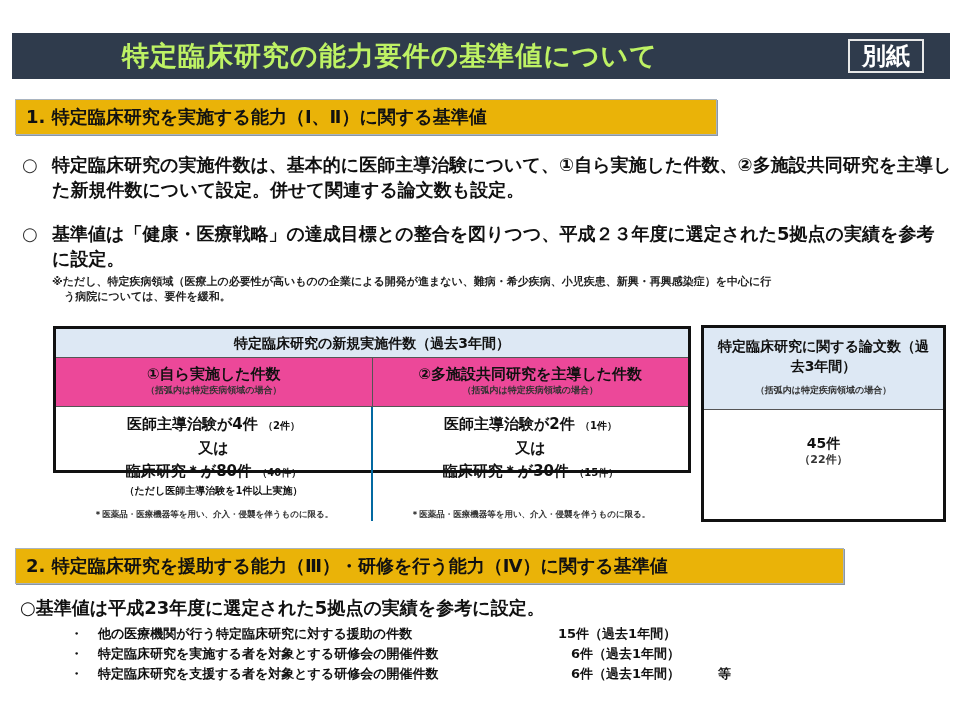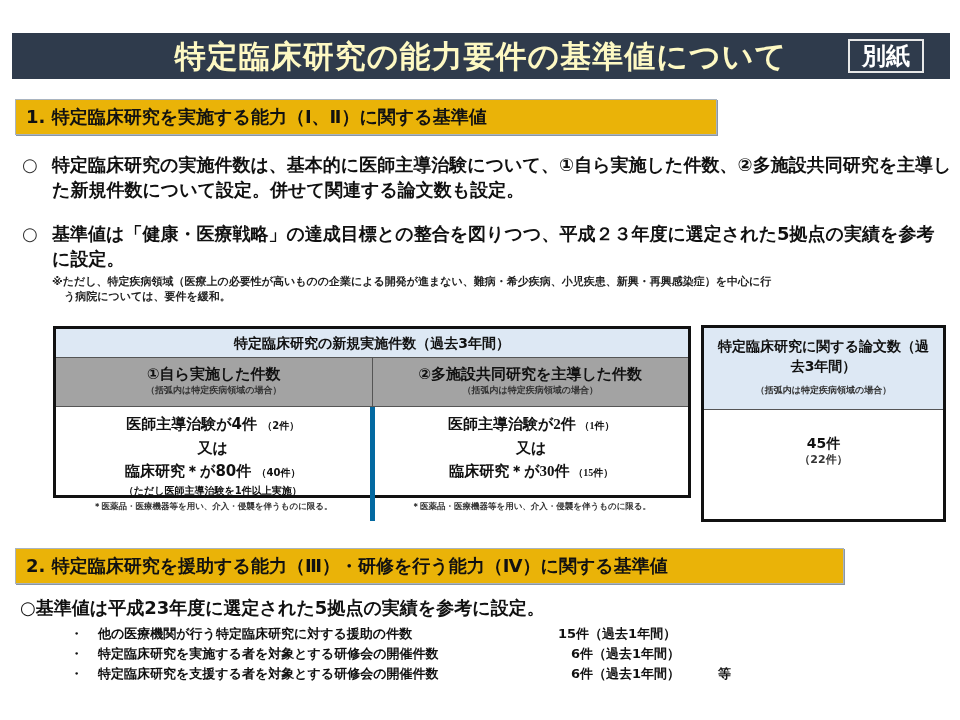--- a/index.html
+++ b/index.html
@@ -1,50 +1,50 @@
 <!DOCTYPE html>
 <html><head>
   <meta charset="utf-8">
   <style>
     html, body { margin: 0; padding: 0; background: #ffffff; }
     body { width: 960px; height: 720px; position: relative; overflow: hidden;
       font-family: "DejaVu Sans", "Liberation Sans", sans-serif; color: #111; }
     .title-bar { position: absolute; left: 12px; top: 33px; width: 938px; height: 46px;
       background: #2f3b4c; }
     .title-text { position: absolute; left: 0; right: 110px; top: 0; height: 46px; line-height: 46px;
-      text-align: center; color: #fef9c3; font-size: 31px; font-weight: bold; letter-spacing: 1px; padding-left: 110px; }
+      color: #bef264; font-size: 27px; font-weight: bold; letter-spacing: 1px; padding-left: 110px; }
     .attach-badge { position: absolute; right: 26px; top: 6px; width: 72px; height: 30px;
       border: 2px solid #e8e8e8; color: #fff; font-size: 24px; font-weight: bold; text-align: center; line-height: 30px; }
     .section-head { position: absolute; background: #eab308; border: 1px solid #a9b4c0;
       box-shadow: 1px 1px 0 #8a96a4; font-size: 18px; font-weight: bold; padding-left: 10px; box-sizing: border-box; }
     .s1 { left: 15px; top: 99px; width: 702px; height: 36px; line-height: 34px; }
     .s2 { left: 15px; top: 548px; width: 829px; height: 36px; line-height: 34px; }
     .bullet-para { position: absolute; font-size: 18px; font-weight: bold; line-height: 25px; }
     .bp1 { left: 22px; top: 152px; width: 930px; }
     .bp2 { left: 22px; top: 221px; width: 930px; }
     .para-row { display: flex; }
     .circle { width: 30px; flex: none; font-weight: normal; color: #333; }
     .note { position: absolute; left: 52px; top: 274px; width: 900px; font-size: 11px; line-height: 15px; font-weight: bold; color: #222; }
     .note .ind { padding-left: 12px; display: block; }
-    .table1 { position: absolute; left: 53px; top: 326px; width: 638px; height: 172px;
+    .table1 { position: absolute; left: 53px; top: 326px; width: 638px; height: 147px;
       border: 3px solid #111; box-sizing: border-box; }
     .t1-head { height: 28px; line-height: 28px; background: #dde8f4; text-align: center; font-size: 14px; font-weight: bold;
       border-bottom: 1px solid #555; }
-    .t1-cols { display: flex; height: 48px; background: #a3a3a3; border-bottom: 1px solid #555; }
+    .t1-cols { display: flex; height: 48px; background: #ec4899; border-bottom: 1px solid #555; }
     .t1-col { flex: 1; text-align: center; padding-top: 6px; box-sizing: border-box; }
     .t1-col + .t1-col { border-left: 1px solid #555; }
     .col-title { font-size: 15px; font-weight: bold; line-height: 20px; }
     .col-sub { font-size: 9px; line-height: 12px; font-weight: bold; color: #333; }
     .t1-body { display: flex; height: 114px; border-radius: 10px; }
     .t1-cell { flex: 1; position: relative; text-align: center; box-sizing: border-box; padding-top: 6px; }
-    .t1-cell + .t1-cell { border-left: 5px solid #0369a1; font-family: Liberation Serif, serif; }
+    .t1-cell + .t1-cell { border-left: 2px solid #0369a1; }
     .big { font-size: 15px; font-weight: bold; line-height: 23px; }
     .small { font-size: 10px; font-weight: bold; }
     .cond { font-size: 10px; font-weight: bold; line-height: 13px; }
-    .foot { position: absolute; left: 0; right: 0; bottom: 8px; font-size: 8.5px; font-weight: bold; color: #333; }
+    .foot { position: absolute; left: 0; right: 0; bottom: 0; font-size: 8.5px; font-weight: bold; color: #333; }
     .table2 { position: absolute; left: 701px; top: 325px; width: 245px; height: 197px;
       border: 3px solid #111; box-sizing: border-box; }
     .t2-head { height: 82px; background: #dde8f4; text-align: center; border-bottom: 1px solid #555; padding-top: 8px; box-sizing: border-box; }
     .t2-title { font-size: 14px; font-weight: bold; line-height: 20px; padding: 0 8px; }
     .t2-sub { font-size: 9px; font-weight: bold; color: #333; margin-top: 8px; }
     .t2-body { text-align: center; padding-top: 24px; }
     .t2-val { font-size: 14px; font-weight: bold; line-height: 18px; }
     .t2-paren { font-size: 11px; font-weight: bold; color: #333; }
     .bp3 { position: absolute; left: 20px; top: 596px; font-size: 18px; font-weight: bold; line-height: 24px; }
     .items { position: absolute; left: 70px; top: 624px; font-size: 13px; font-weight: bold; line-height: 20px; }

